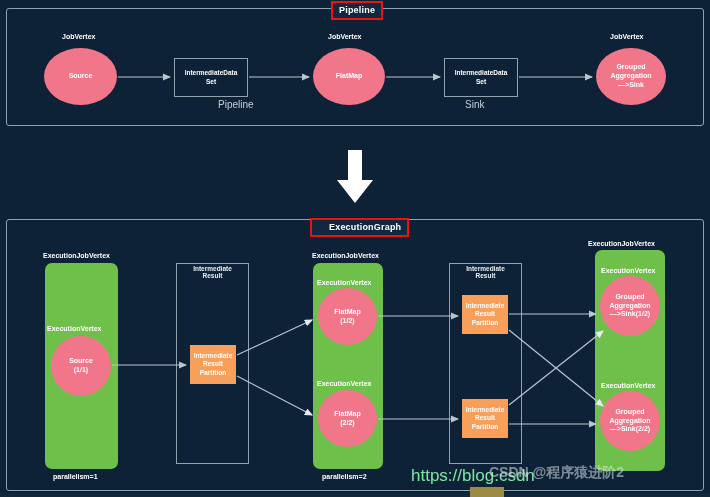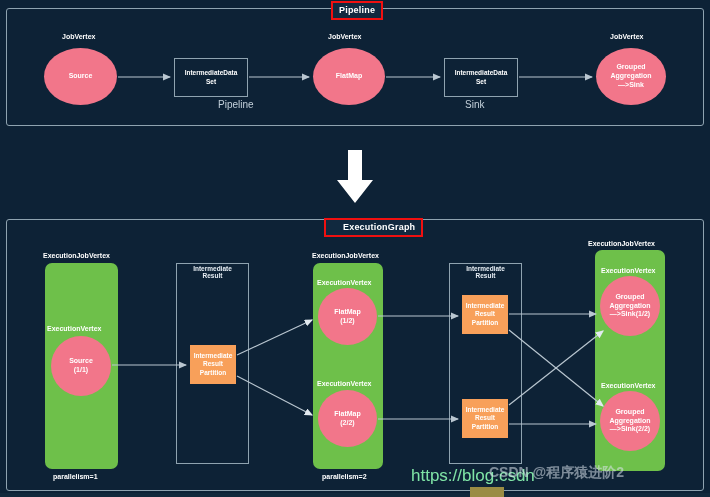--- a/index.html
+++ b/index.html
@@ -39,21 +39,21 @@
     background: #11293f;
     color: #ffffff;
     font-weight: bold;
     font-size: 9px;
     letter-spacing: 0.2px;
     padding: 2px 6px 3px 6px;
     white-space: nowrap;
     z-index: 12;
   }
   #title-jobgraph { left: 331px; top: 1px; }
-  #title-execgraph { left: 324px; top: 218px; padding-left: 17px; }
+  #title-execgraph { left: 310px; top: 218px; padding-left: 17px; }
 
   
   .cap {
     position: absolute;
     font-size: 7px;
     font-weight: bold;
     color: #ffffff;
     white-space: nowrap;
     z-index: 8;
   }

